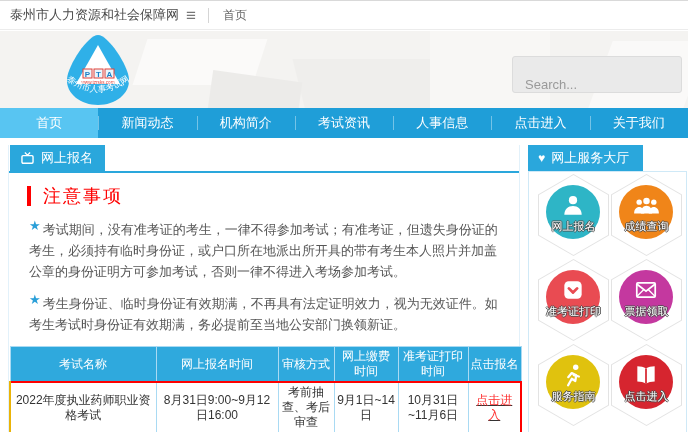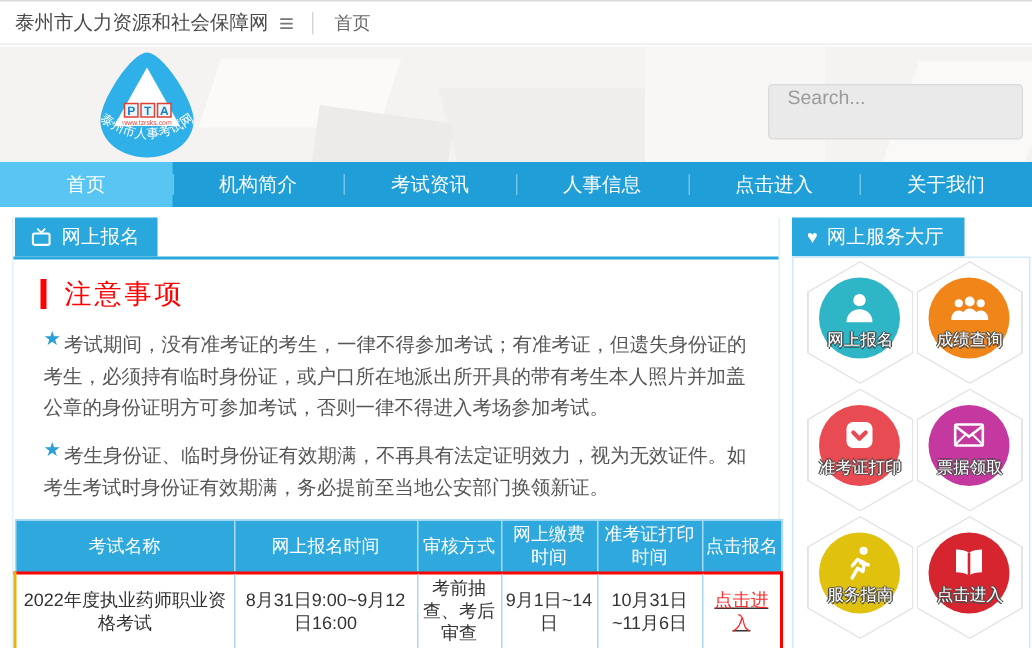--- a/index.html
+++ b/index.html
@@ -19,21 +19,21 @@
   .header { position:absolute; left:0; top:31px; width:688px; height:77px; background:#f4f3f1; overflow:hidden; }
   .hp { position:absolute; }
   .hp1 { left:140px; top:8px; width:120px; height:46px; background:#fbfaf9; transform:skewX(-18deg); }
   .hp2 { left:300px; top:28px; width:170px; height:60px; background:#efeeec; transform:skewX(14deg); }
   .hp3 { left:430px; top:0; width:120px; height:77px; background:#f8f7f5; }
   .hp4 { left:210px; top:45px; width:90px; height:40px; background:#ecebe9; transform:rotate(8deg); }
   .hp5 { left:600px; top:10px; width:95px; height:70px; background:#faf9f8; transform:skewX(-20deg); }
   .logo { position:absolute; left:54px; top:1px; width:88px; height:76px; cursor:pointer; }
   .search-wrap { position:absolute; left:512px; top:25px; width:170px; height:37px;
                  background:#eaeaea; border:1px solid #dcdcdc; border-radius:3px;
-                 display:flex; align-items:flex-start; }
+                 display:flex; align-items:flex-end; }
   .search-wrap input { flex:1; border:none; background:transparent; outline:none;
                        font-size:13px; color:#555; padding:0 4px 0 12px;
                        font-family:"Liberation Sans","DejaVu Sans",sans-serif; }
   .search-wrap input::placeholder { color:#9a9a9a; }
 
   
   .nav { position:absolute; left:0; top:108px; width:688px; height:30px; background:#1f9ed8; display:flex; }
   .nav-item { flex:1; text-align:center; line-height:30px; color:#fff; font-size:13px; cursor:pointer; position:relative; }
   .nav-item + .nav-item::before { content:""; position:absolute; left:0; top:8px; width:1px; height:14px; background:rgba(255,255,255,.38); }
   .nav-item.active { background:#58c5f2; }
@@ -126,20 +126,21 @@
     </div>
 
     <div class="search-wrap">
       <input type="text" placeholder="Search..." style="">
 
     </div>
   </div>
 
   <div class="nav">
     <div class="nav-item active">首页</div>
+    <div class="nav-item">新闻动态</div>
     <div class="nav-item">机构简介</div>
     <div class="nav-item">考试资讯</div>
     <div class="nav-item">人事信息</div>
     <div class="nav-item">点击进入</div>
     <div class="nav-item">关于我们</div>
   </div>
 
   <div class="panel">
     <div class="panel-tab">
       <svg width="15" height="14" viewBox="0 0 24 24">

